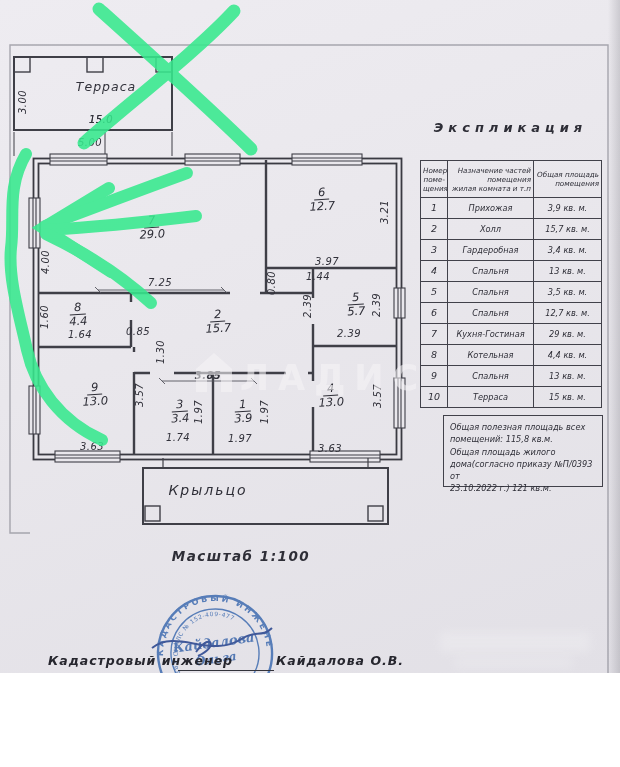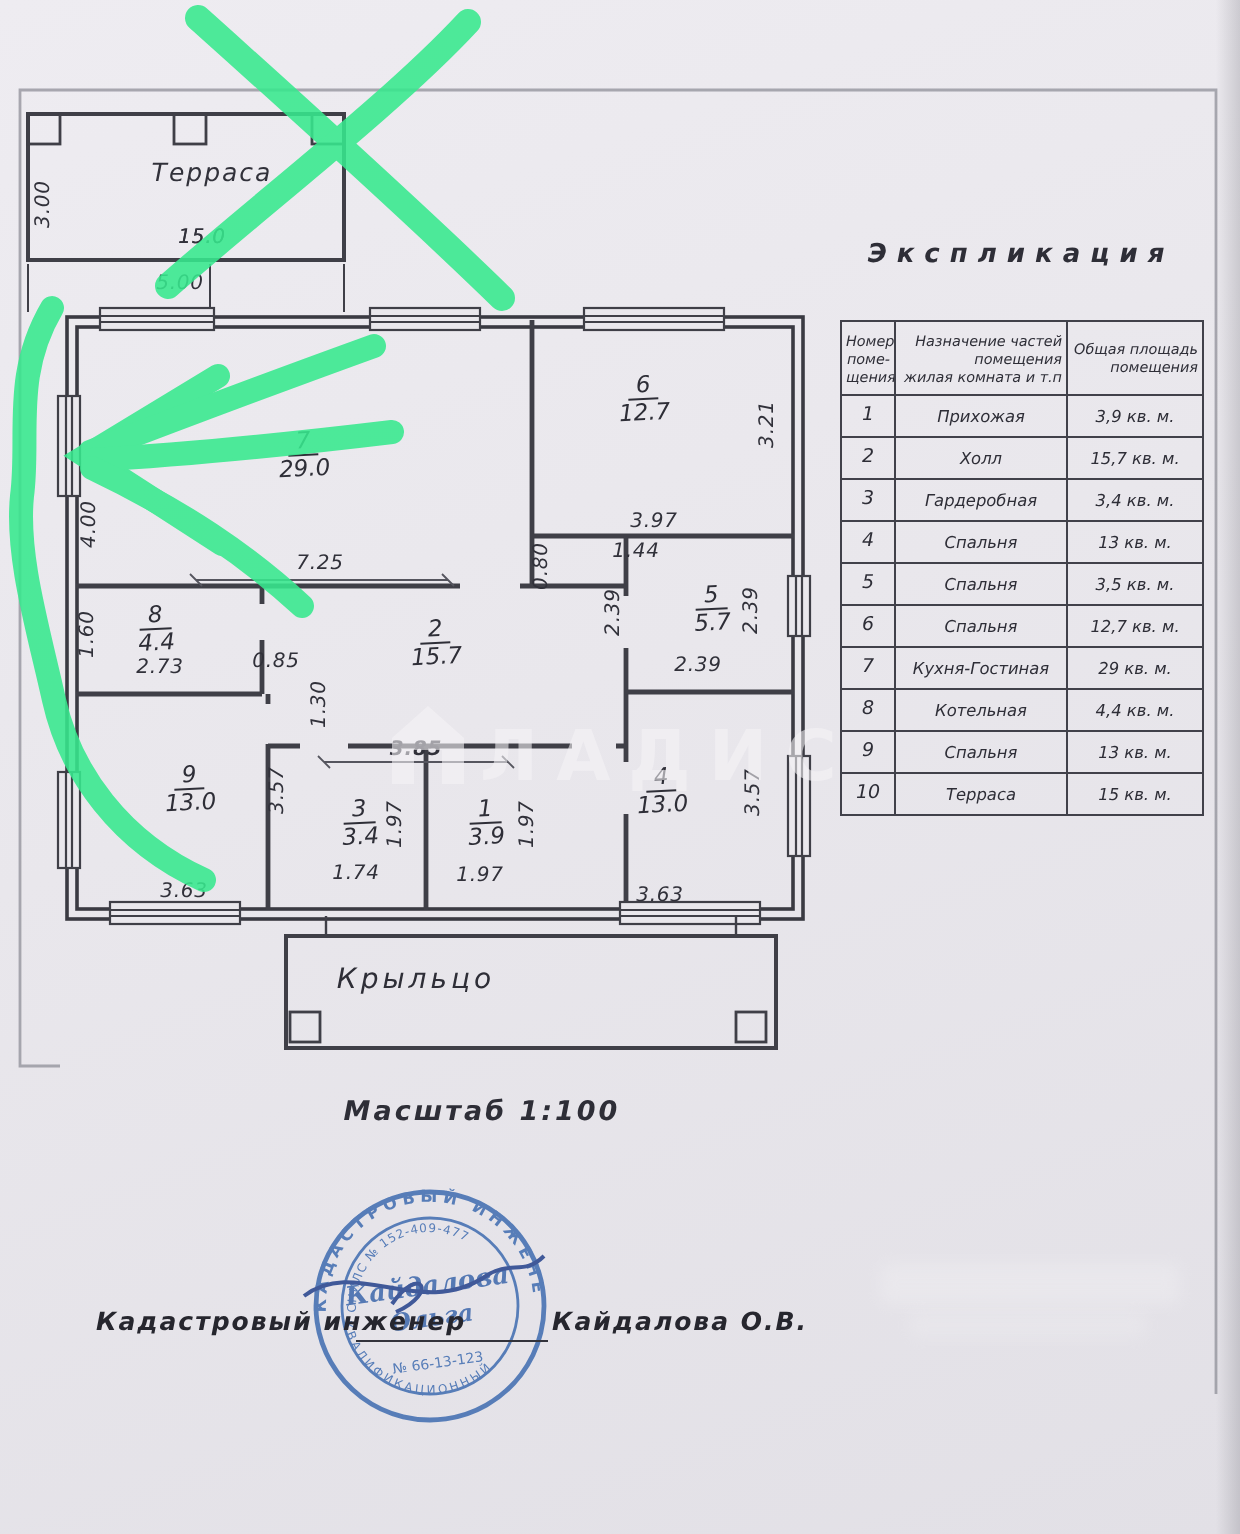--- a/index.html
+++ b/index.html
@@ -1,17 +1,17 @@
 <!DOCTYPE html>
 <html><head>
 <meta charset="utf-8">
 <style>
   html,body{margin:0;padding:0;}
   .page{
-    position:relative; width:620px; height:767px; overflow:hidden;
+    position:relative; width:620px; height:673px; overflow:hidden;
     background:linear-gradient(160deg,#eeecf1 0%,#e9e7ec 45%,#e2e0e6 100%);
     font-family:"DejaVu Sans",sans-serif;
   }
   .edge-shade{position:absolute;right:0;top:0;width:12px;height:100%;
     background:linear-gradient(to right,rgba(0,0,0,0),rgba(60,60,70,0.18));}
   svg{position:absolute;left:0;top:0;}
   .lbl{position:absolute;color:#31313a;white-space:nowrap;
     font:italic 10px "DejaVu Sans",sans-serif;letter-spacing:.4px;
     transform:translate(-50%,-50%) rotate(var(--r,0deg));}
   .room{position:absolute;display:flex;flex-direction:column;align-items:center;
@@ -151,21 +151,21 @@
       <span class="lbl" style="left: 271px; top: 283px; --r: -90deg;">0.80</span>
       <span class="lbl" style="left: 307px; top: 306px; --r: -90deg;">2.39</span>
       <span class="lbl" style="left: 376px; top: 305px; --r: -90deg;">2.39</span>
       <span class="lbl" style="left: 349px; top: 333px; --r: 0deg;">2.39</span>
       <span class="lbl" style="left: 138px; top: 331px; --r: 0deg;">0.85</span>
       <span class="lbl" style="left: 160px; top: 352px; --r: -90deg;">1.30</span>
       <span class="lbl" style="left: 208px; top: 375px; font-weight: bold; --r: 0deg;">3.85</span>
       <span class="lbl" style="left: 139px; top: 395px; --r: -90deg;">3.57</span>
       <span class="lbl" style="left: 377px; top: 396px; --r: -90deg;">3.57</span>
       <span class="lbl" style="left: 44px; top: 317px; --r: -90deg;">1.60</span>
-      <span class="lbl" style="left: 80px; top: 334px; --r: 0deg;">2.73</span>
+      <span class="lbl" style="left: 80px; top: 334px; --r: 0deg;">1.64</span>
       <span class="lbl" style="left: 92px; top: 446px; --r: 0deg;">3.63</span>
       <span class="lbl" style="left: 330px; top: 448px; --r: 0deg;">3.63</span>
       <span class="lbl" style="left: 178px; top: 437px; --r: 0deg;">1.74</span>
       <span class="lbl" style="left: 198px; top: 412px; --r: -90deg;">1.97</span>
       <span class="lbl" style="left: 240px; top: 438px; --r: 0deg;">1.97</span>
       <span class="lbl" style="left: 264px; top: 412px; --r: -90deg;">1.97</span>
       <div class="room" style="left: 152px; top: 228px;">
         <span class="rnum">7</span>
         <span class="rarea">29.0</span>
       </div>
@@ -274,20 +274,25 @@
           <td class="">Спальня</td>
           <td class="">13 кв. м.</td>
         </tr>
         <tr>
           <td class="num">10</td>
           <td class="">Терраса</td>
           <td class="">15 кв. м.</td>
         </tr>
       </tbody>
   </table>
+  <div class="expl-footer">Общая полезная площадь всех
+помещений: 115,8 кв.м.
+Общая площадь жилого
+дома(согласно приказу №П/0393 от
+23.10.2022 г.) 121 кв.м.</div>
 
   <div class="ghost g1"></div>
   <div class="ghost g2"></div>
 
   <svg width="620" height="767" viewBox="0 0 620 767" style="opacity:.88">
     <g stroke="#37e98e" fill="none" stroke-linecap="round">
       <g stroke-width="13">
         <path d="M99,9 C138,44 205,104 251,149"></path>
         <path d="M234,11 C196,52 128,104 84,143"></path>
       </g>

